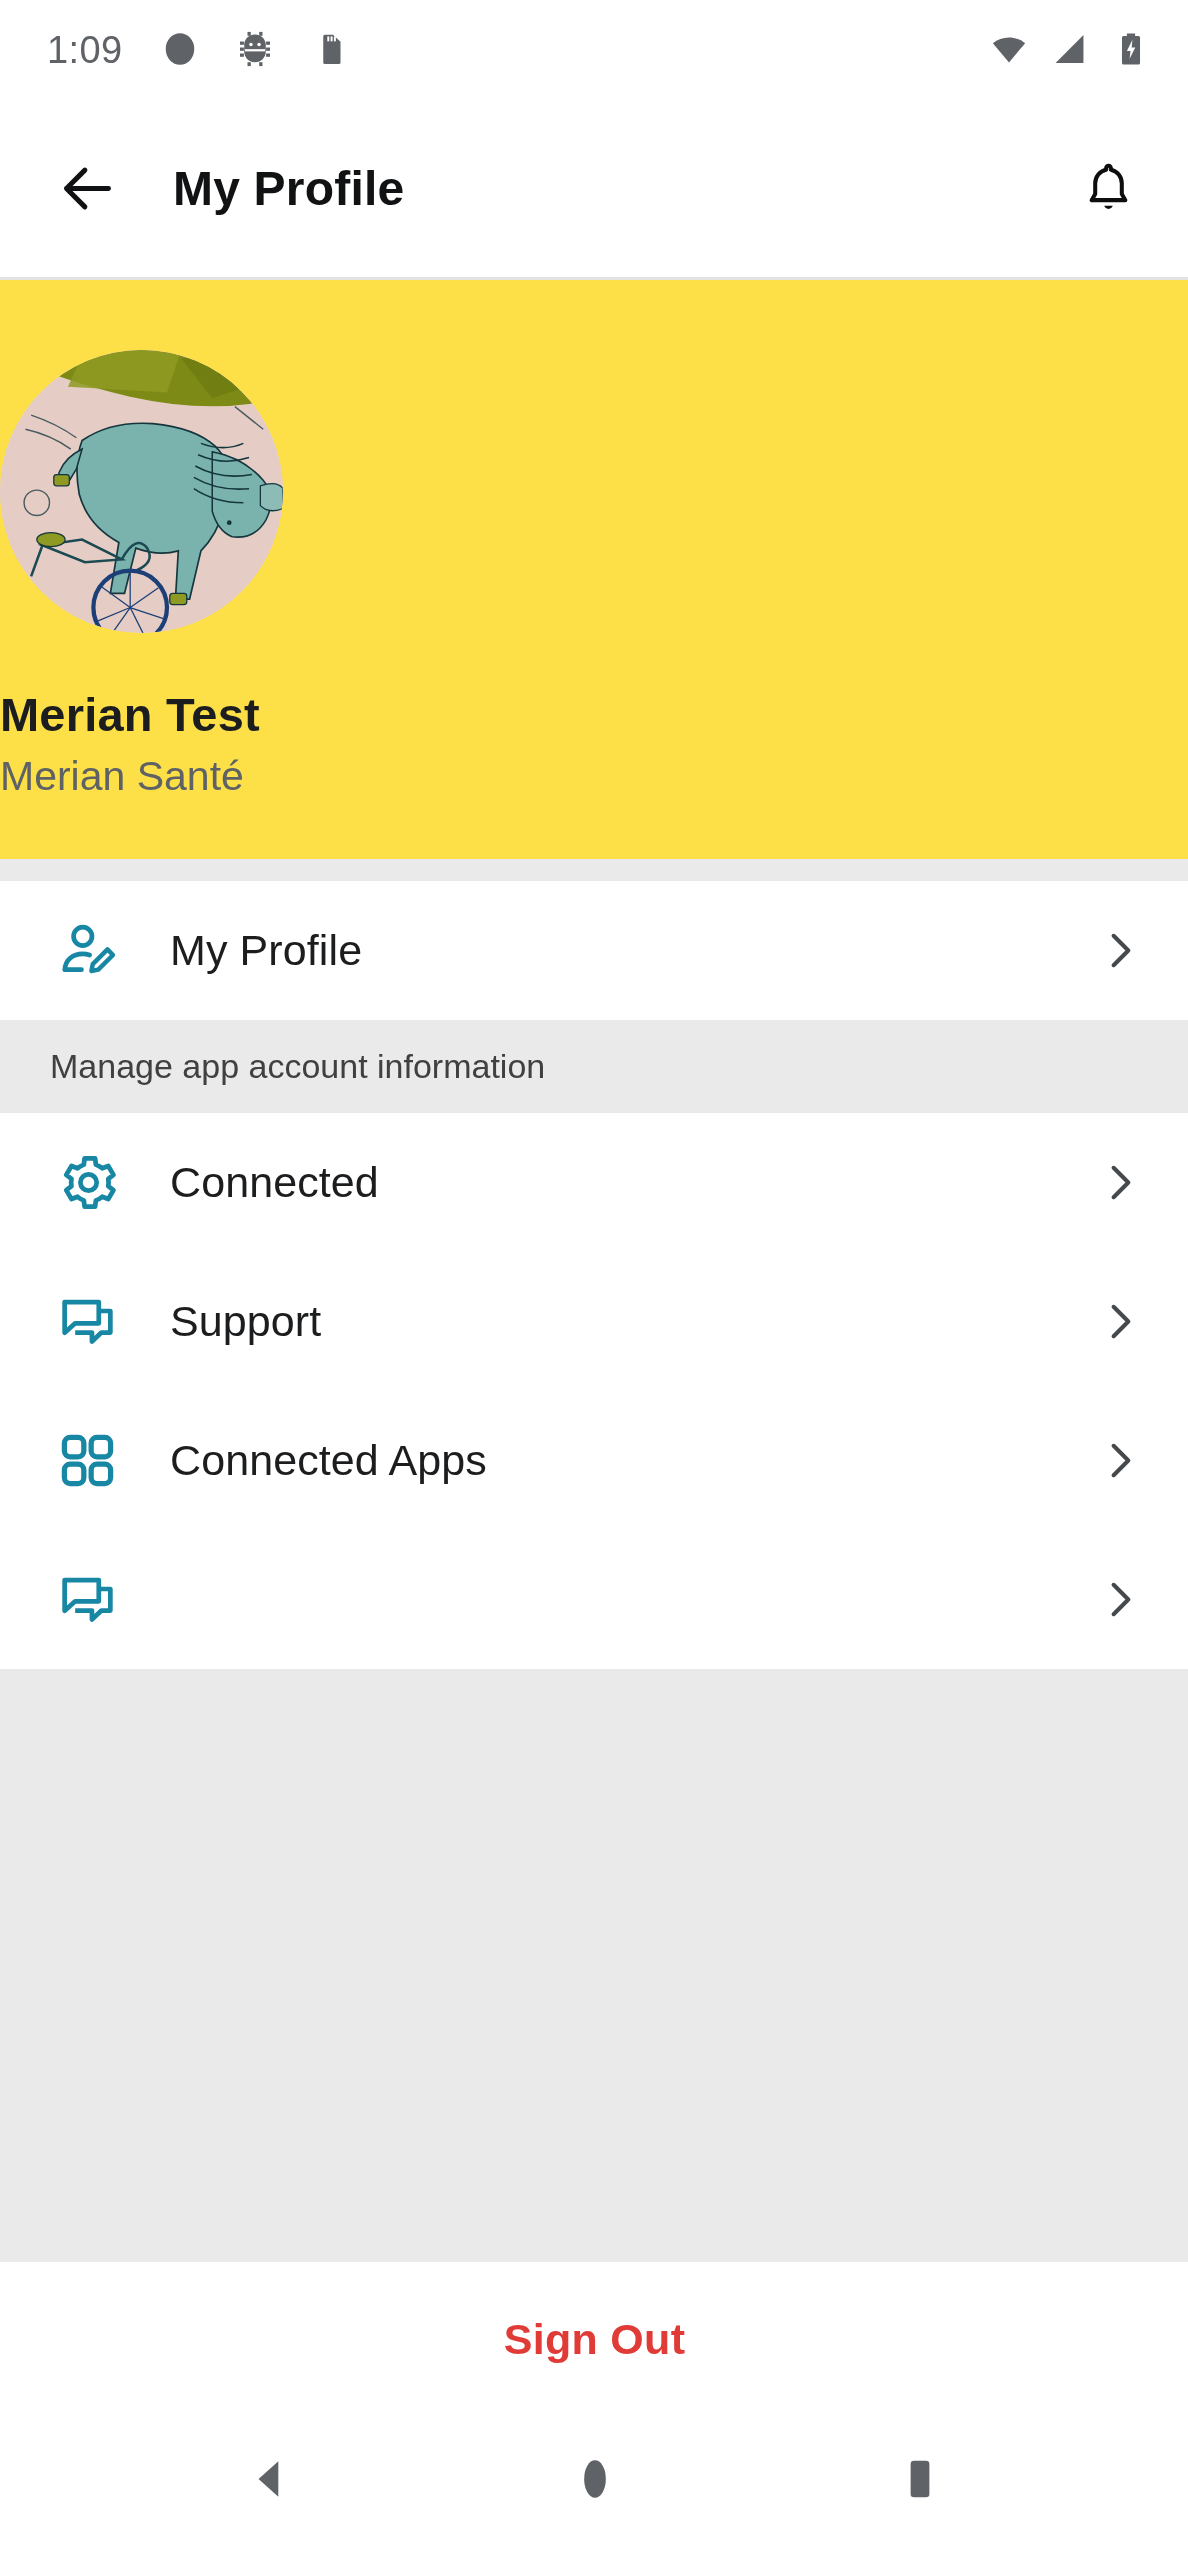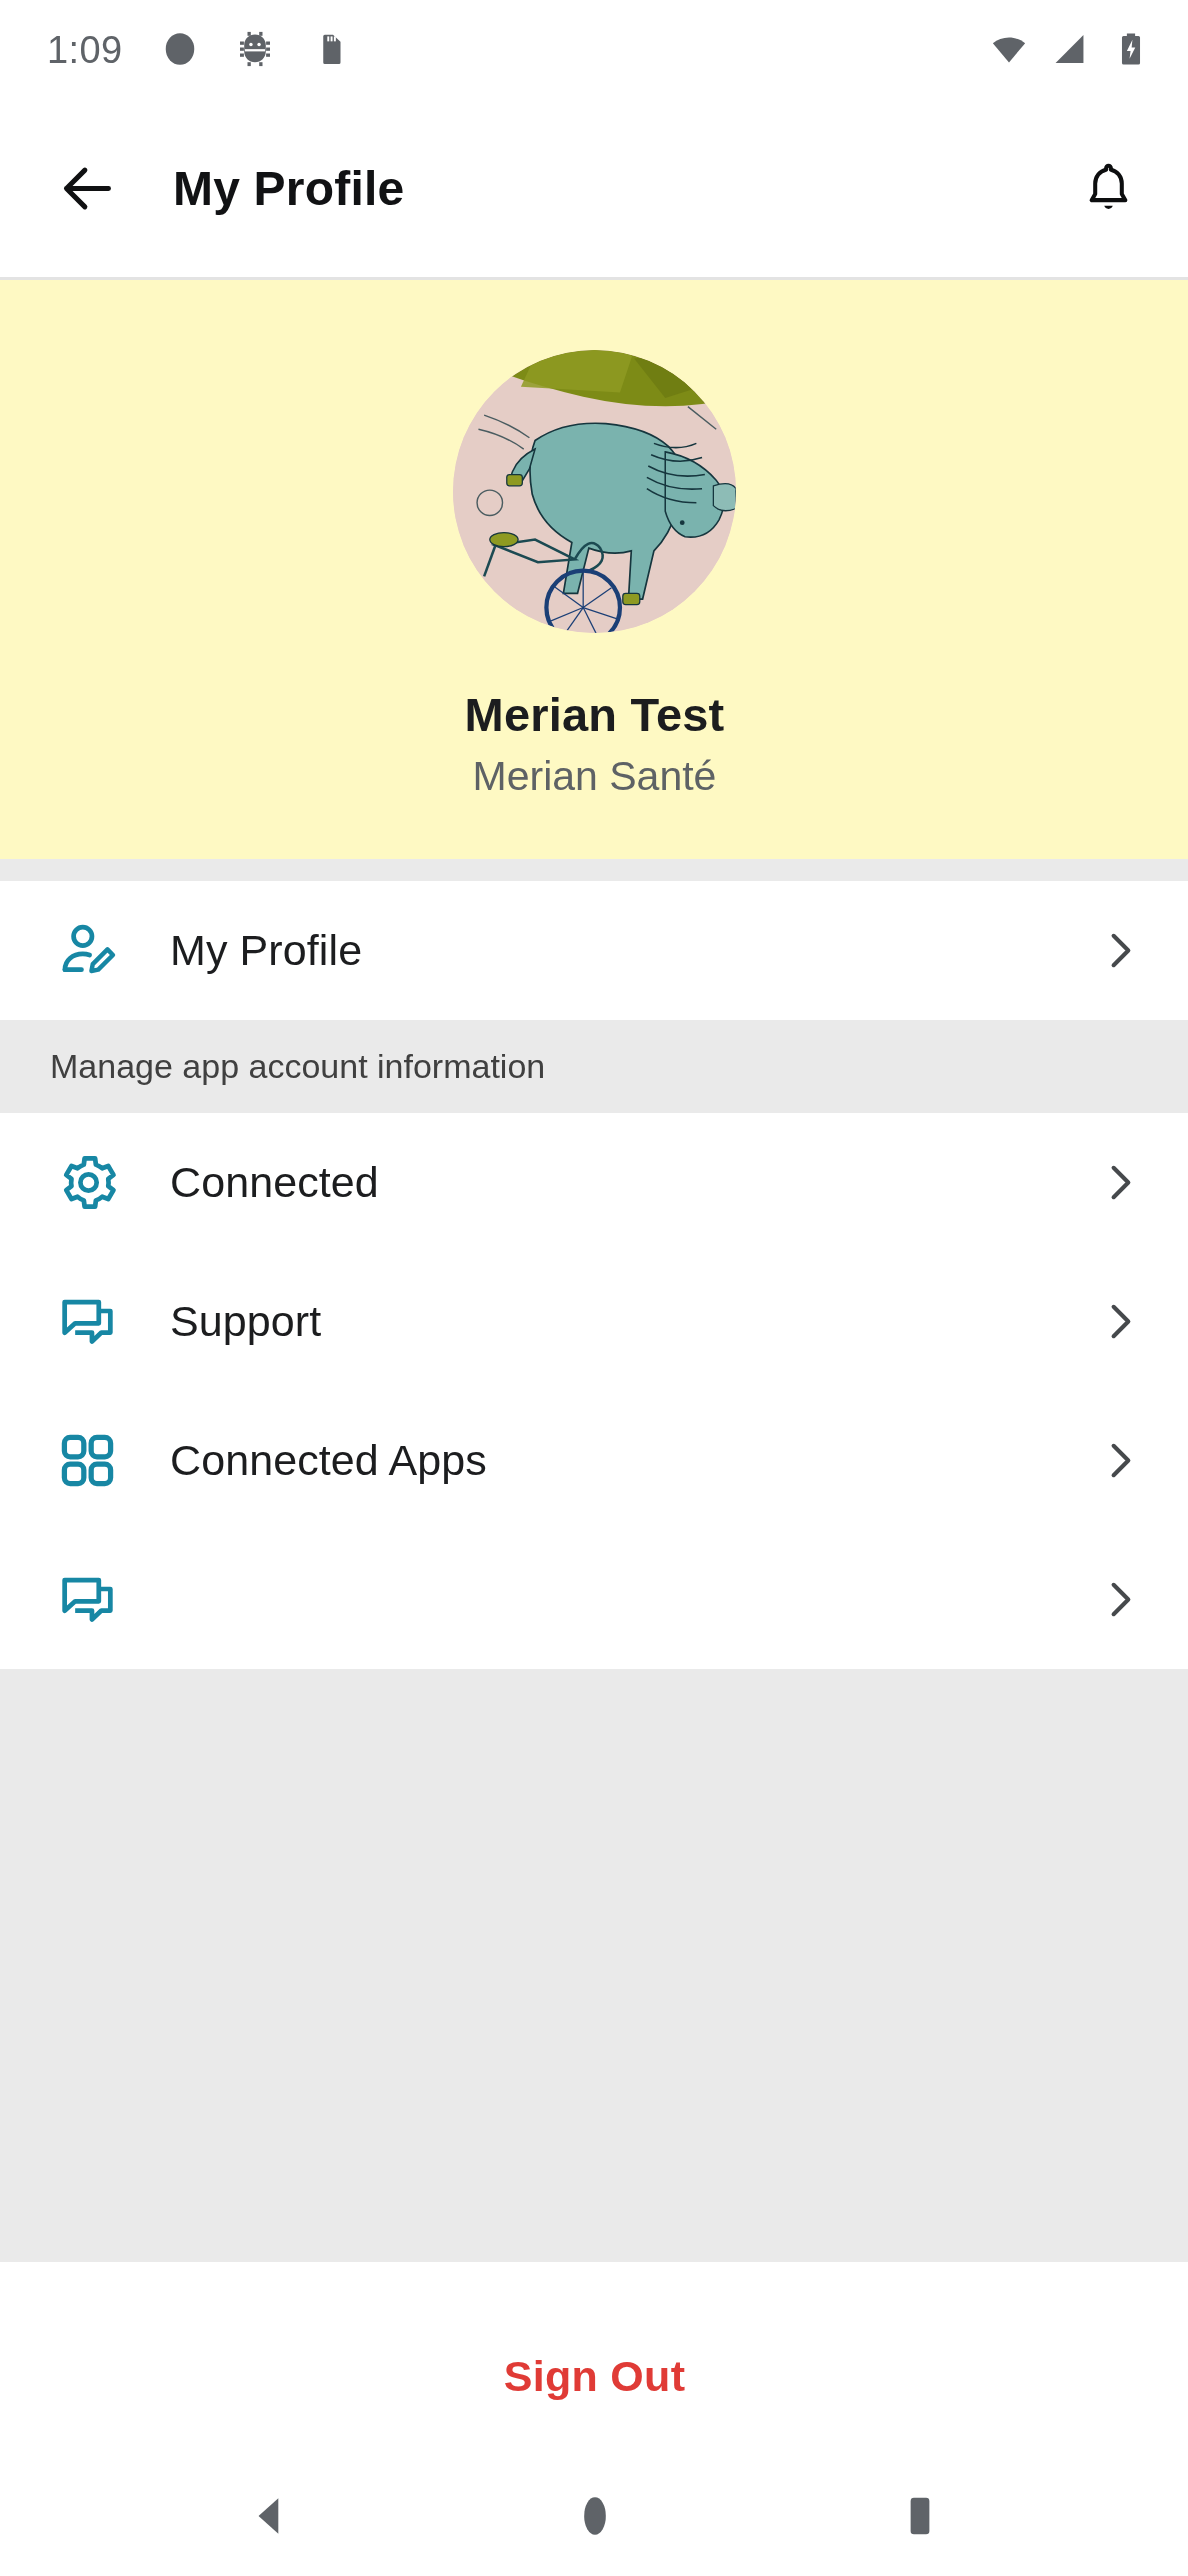--- a/index.html
+++ b/index.html
@@ -52,25 +52,24 @@
   .bell-btn {
     margin-left:auto;
     width:75px; height:75px;
     display:flex; align-items:center; justify-content:center;
   }
 
   .divider-line { height:2.7px; background:#e3e3e3; width:100%; }
 
   
   .profile-card {
-    background:#fef9c3;
+    background:#fde047;
     padding:70px 0 59px;
     display:flex;
     flex-direction:column;
-    align-items:center;
   }
   .avatar {
     width:283px; height:283px;
     border-radius:50%;
     overflow:hidden;
     position:relative;
     background:#e8cfc8;
   }
   .avatar svg { display:block; width:100%; height:100%; }
   .profile-name {
@@ -132,21 +131,20 @@
   
   .filler { background:#eaeaea; height:593px; width:100%; }
 
   
   .signout-wrap {
     background:#ffffff;
     height:154px;
     display:flex;
     align-items:center;
     justify-content:center;
-    margin-top:37px;
   }
   .signout-btn {
     font-size:43px;
     font-weight:700;
     color:#e03b36;
     background:none;
     border:none;
     font-family:"Liberation Sans", sans-serif;
     letter-spacing:0.3px;
   }

